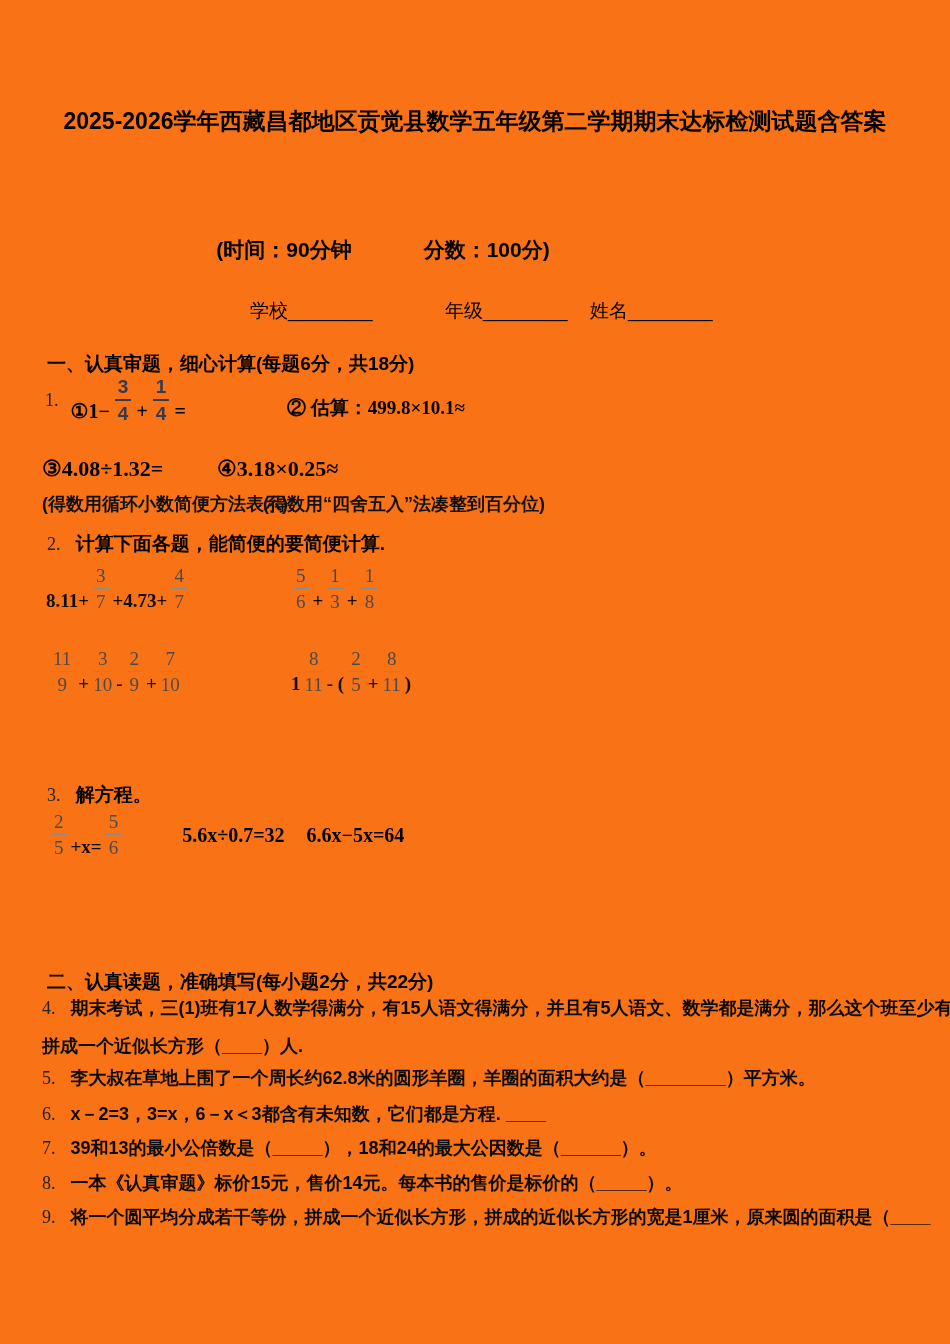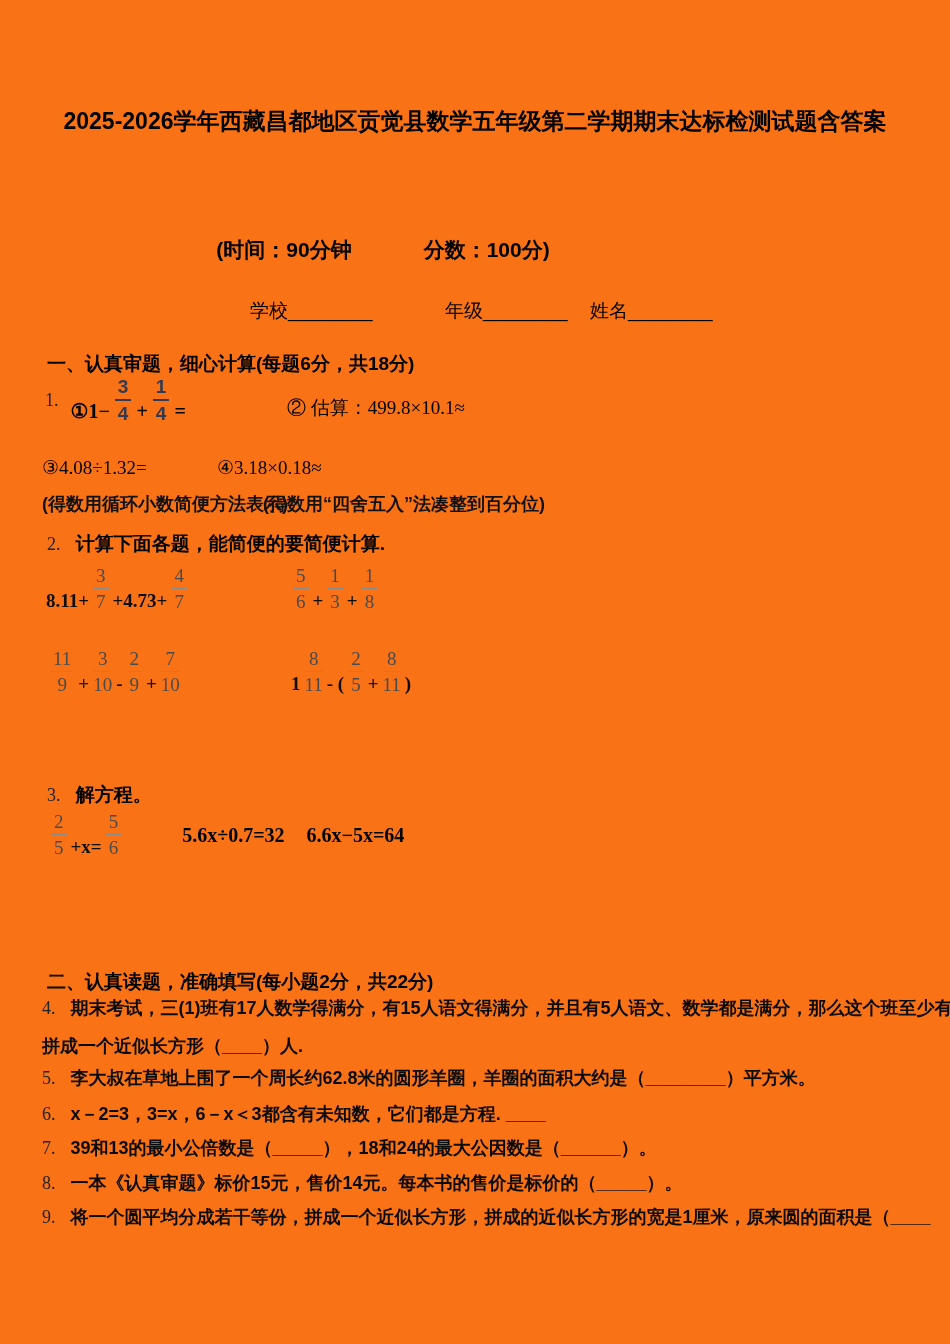--- a/index.html
+++ b/index.html
@@ -41,21 +41,21 @@
   #q3-heading { top: 782px; left: 47px; }
   #s2-heading { top: 969px; left: 47px; }
 
   .qnum {
     font-family: "Liberation Serif", serif;
     font-weight: normal; font-size: 18px; color: #222;
     margin-right: 10px;
   }
   .serif-bold {
     font-family: "Liberation Serif", serif;
-    font-weight: normal; font-size: 19px; color: #000;
+    font-weight: bold; font-size: 22px; color: #000;
   }
 
   
   .math { display: flex; align-items: flex-end; }
   .frac { display: inline-block; text-align: center; line-height: 1.05; margin: 0 3px; }
   .frac .num { display: block; padding: 0 3px 2px; border-bottom: 1.6px solid; margin-bottom: 2px; }
   .frac .den { display: block; padding-top: 1px; }
 
   .math-serif { font-family: "Liberation Serif", serif; font-size: 19px; }
   .math-serif .mtext { font-weight: bold; color: #0d0d0d; margin: 0 1px; }
@@ -64,21 +64,21 @@
 
   .math-q1 { font-family: "Liberation Serif", serif; font-size: 20px; }
   .math-q1 .mtext { font-weight: bold; color: #000; margin: 0 2px; }
   .math-q1 .frac {
     font-family: "Liberation Sans", sans-serif;
     font-weight: bold; color: var(--frac-accent, #323a52); font-size: 19px;
   }
   .math-q1 .frac .num { border-bottom-width: 2.2px; border-color: var(--frac-accent, #323a52); }
 
   #q1-row { top: 376px; left: 45px; height: 48px; display: flex; align-items: center; }
-  #q1-right { top: 395px; left: 287px; font-size: 19px; font-weight: normal; }
+  #q1-right { top: 395px; left: 287px; font-size: 19px; font-weight: bold; }
   #q1b { top: 456px; left: 42px; width: 900px; height: 24px; }
   #q1b .i3 { position: absolute; left: 0; top: 0; }
   #q1b .i4 { position: absolute; left: 175px; top: 0; }
   #note-row { top: 492px; left: 42px; width: 900px; height: 24px; font-size: 18px; font-weight: bold; }
   #note-row .n1 { position: absolute; left: 0; top: 0; }
   #note-row .n2 { position: absolute; left: 221px; top: 0; }
 
   #q2-row1 { top: 560px; left: 45px; width: 880px; height: 52px; }
   #q2-row2 { top: 643px; left: 47px; width: 880px; height: 52px; }
   .expr-left  { position: absolute; left: 0; top: 0; height: 52px; }
@@ -133,21 +133,21 @@
           <span class="num">1</span>
           <span class="den">4</span>
         </span>
         <span class="mtext">=</span>
       </span>
   </div>
   <div class="line serif-bold" id="q1-right">② 估算：499.8×10.1≈</div>
 
   <div class="line" id="q1b">
     <span class="i3 serif-bold">③4.08÷1.32=</span>
-    <span class="i4 serif-bold">④3.18×0.18≈</span>
+    <span class="i4 serif-bold">④3.18×0.25≈</span>
   </div>
   <div class="line" id="note-row">
     <span class="n1">(得数用循环小数简便方法表示)</span>
     <span class="n2">(得数用“四舍五入”法凑整到百分位)</span>
   </div>
 
   <div class="line heading" id="q2-heading">
     <span class="qnum">2.</span>
     <span>计算下面各题，能简便的要简便计算.</span>
   </div>

